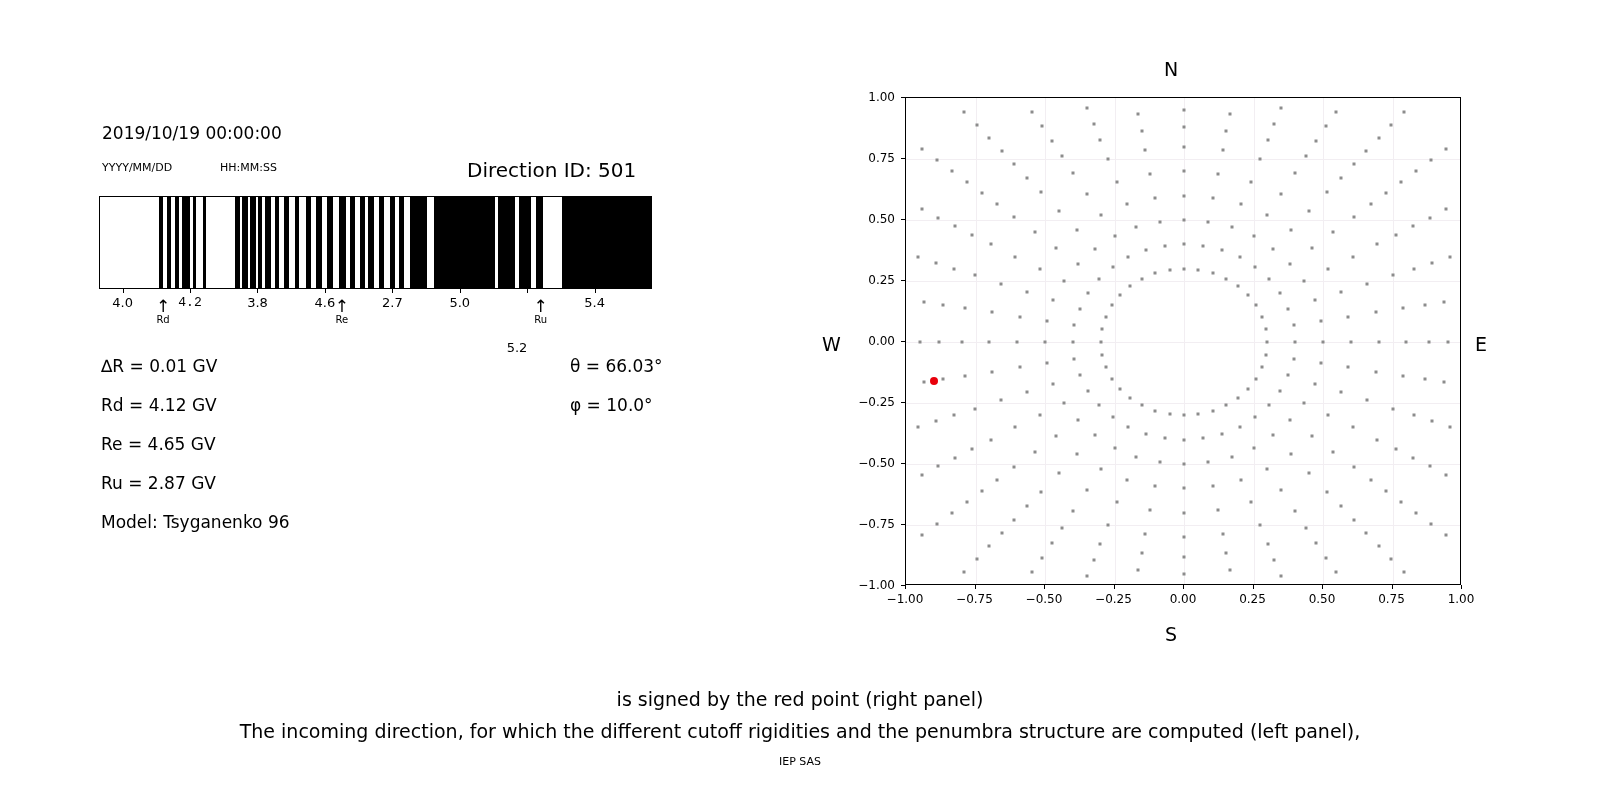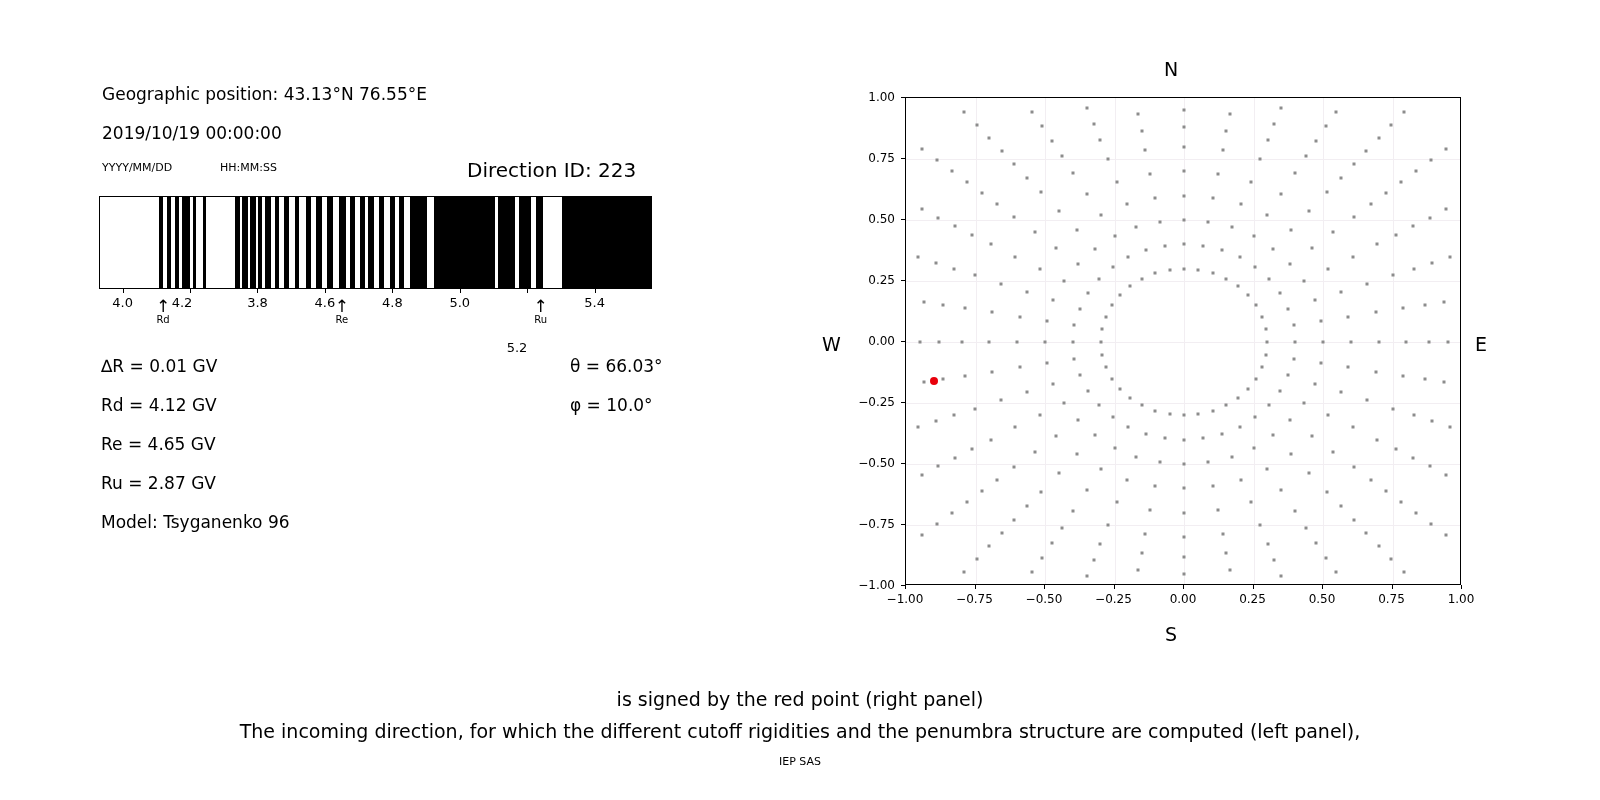--- a/index.html
+++ b/index.html
@@ -221,25 +221,24 @@
     width: 1600px;
     text-align: center;
     font-size: 11px;
   }
 </style>
 </head>
 <body>
 
 <div class="panel-left">
 
-  <div class="txt" id="geo-position">Geographic position: 43.13°N 76.55°E</div>
   <div class="txt" id="datetime">2019/10/19 00:00:00</div>
   <div class="txt" id="date-format">YYYY/MM/DD</div>
   <div class="txt" id="time-format">HH:MM:SS</div>
-  <div class="txt" id="direction-id">Direction ID: 223</div>
+  <div class="txt" id="direction-id">Direction ID: 501</div>
 
   <div id="penumbra-bar">
       <div class="band" style="left: 59.0091px; width: 4.38354px; background: rgb(0, 0, 0);"></div>
       <div class="band" style="left: 66.7646px; width: 4.04634px; background: rgb(0, 0, 0);"></div>
       <div class="band" style="left: 74.8573px; width: 3.70915px; background: rgb(0, 0, 0);"></div>
       <div class="band" style="left: 81.9384px; width: 7.75549px; background: rgb(0, 0, 0);"></div>
       <div class="band" style="left: 93.0659px; width: 3.37195px; background: rgb(0, 0, 0);"></div>
       <div class="band" style="left: 103.182px; width: 2.69756px; background: rgb(0, 0, 0);"></div>
       <div class="band" style="left: 134.878px; width: 4.72073px; background: rgb(0, 0, 0);"></div>
       <div class="band" style="left: 142.296px; width: 5.39512px; background: rgb(0, 0, 0);"></div>
@@ -264,27 +263,27 @@
       <div class="band" style="left: 397.89px; width: 16.8598px; background: rgb(0, 0, 0);"></div>
       <div class="band" style="left: 418.796px; width: 12.139px; background: rgb(0, 0, 0);"></div>
       <div class="band" style="left: 435.656px; width: 7.75549px; background: rgb(0, 0, 0);"></div>
       <div class="band" style="left: 461.957px; width: 91.0427px; background: rgb(0, 0, 0);"></div>
     </div>
 
   <div id="penumbra-axis">
       <div class="tick" style="left: 23.6037px;"></div>
       <div class="ticklabel" style="left: 23.6037px;">4.0</div>
       <div class="tick" style="left: 91.0427px;"></div>
-      <div class="ticklabel" style="left: 83px;">4.2</div>
+      <div class="ticklabel" style="left: 91px; font-family: Liberation Mono, monospace;">4.2</div>
       <div class="tick" style="left: 158.482px;"></div>
       <div class="ticklabel" style="left: 158.482px;">3.8</div>
       <div class="tick" style="left: 225.921px;"></div>
       <div class="ticklabel" style="left: 225.921px;">4.6</div>
       <div class="tick" style="left: 293.36px;"></div>
-      <div class="ticklabel" style="left: 293.36px;">4.8</div>
+      <div class="ticklabel" style="left: 293.36px;">2.7</div>
       <div class="tick" style="left: 360.799px;"></div>
       <div class="ticklabel" style="left: 360.799px;">5.0</div>
       <div class="tick" style="left: 428.238px;"></div>
       <div class="ticklabel" style="left: 418px; margin-top: 45px;">5.2</div>
       <div class="tick" style="left: 495.677px;"></div>
       <div class="ticklabel" style="left: 495.677px;">5.4</div>
       <div class="marker" style="left: 64.0671px; top: 10px;">
         <span class="arrow">↑</span>
         <span class="mlabel">Rd</span>
       </div>

